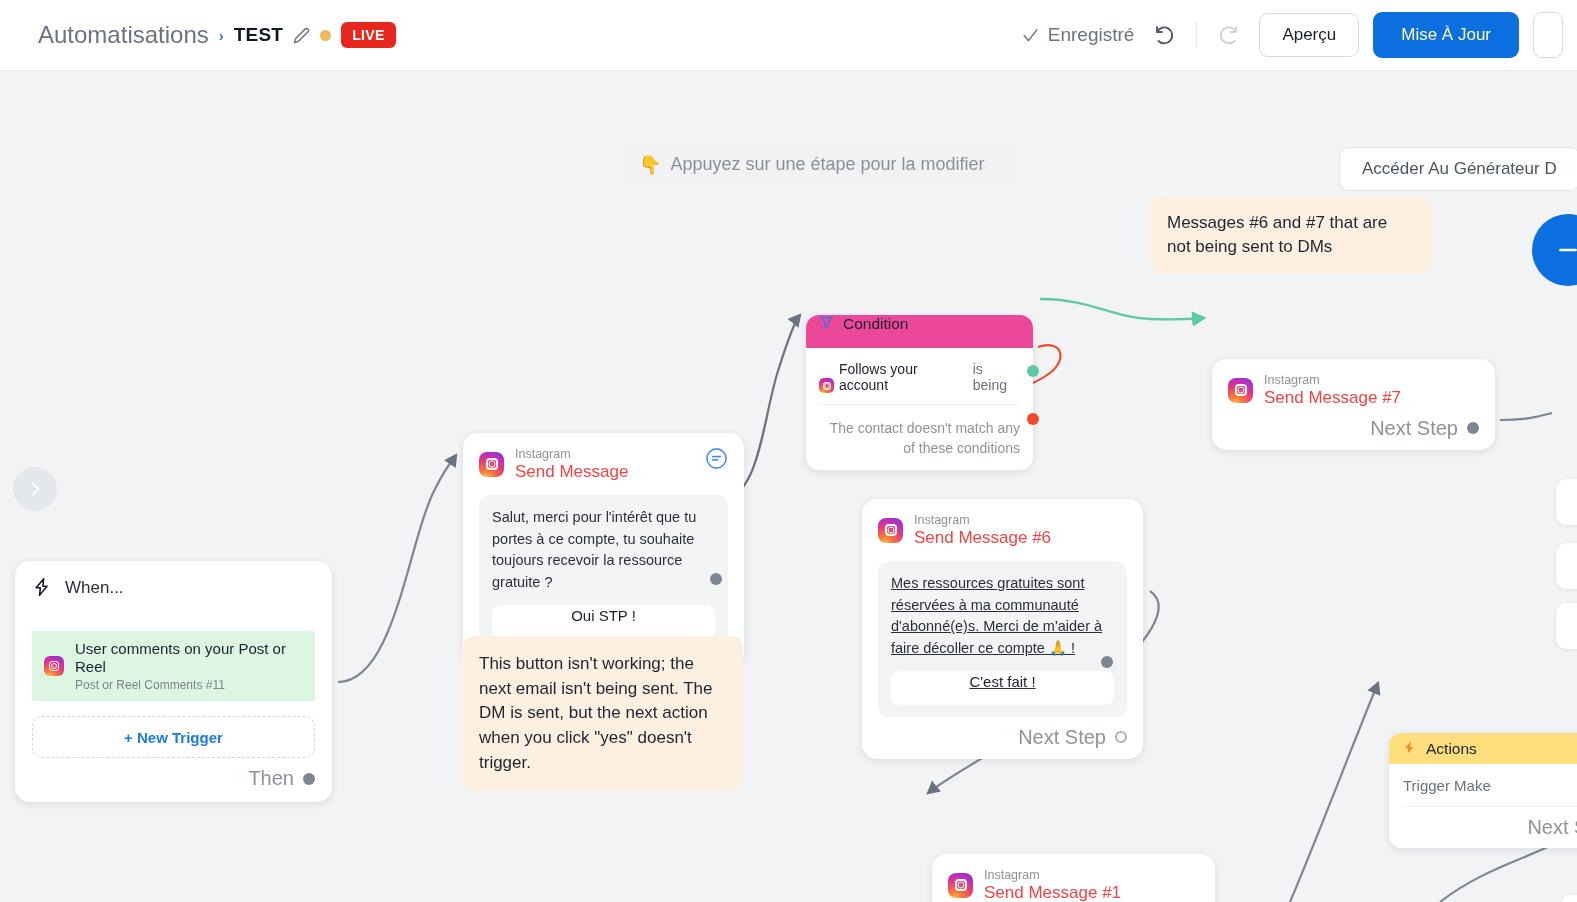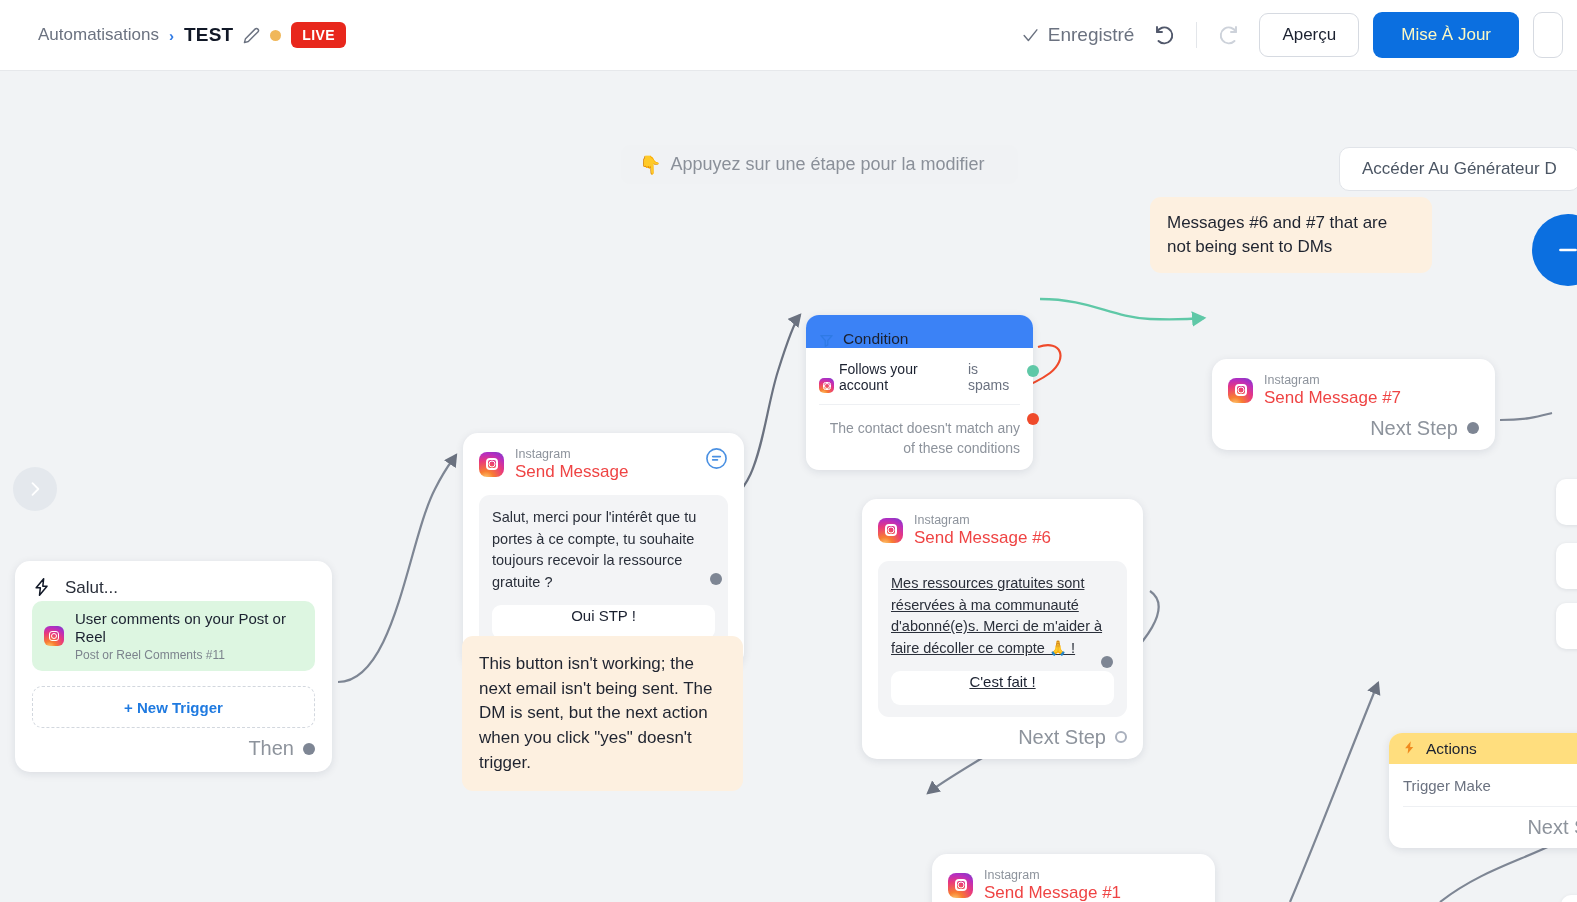--- a/index.html
+++ b/index.html
@@ -14,21 +14,21 @@
   
   .header {
     position: absolute; top: 0; left: 0;
     width: 1577px; height: 71px;
     background: #fff;
     border-bottom: 1px solid #e6e8eb;
     display: flex; align-items: center;
     z-index: 40;
   }
   .breadcrumb { display: flex; align-items: center; gap: 10px; padding-left: 38px; }
-  .crumb-root { font-size: 17px; color: #6b7280; }
+  .crumb-root { font-size: 24px; color: #6b7280; }
   .crumb-sep { color: #2f7ae5; font-size: 15px; font-weight: 700; }
   .crumb-cur { font-size: 19px; color: #111827; font-weight: 700; letter-spacing: .2px; }
   .pencil-icon { display: inline-block; width: 17px; height: 17px; color: #6b7280; }
   .dot-amber { width: 11px; height: 11px; border-radius: 50%; background: #f0b75a; }
   .live-badge {
     background: #e8271c; color: #fff; font-size: 14px; font-weight: 700;
     padding: 5px 11px; border-radius: 6px; letter-spacing: .4px;
   }
   .header-right {
     margin-left: auto; display: flex; align-items: center; gap: 14px; padding-right: 14px;
@@ -146,21 +146,21 @@
   .port { width: 12px; height: 12px; border-radius: 50%; background: #7e8694; flex: none; }
   .port.hollow { background: #fff; border: 2px solid #a9b0bd; }
   .port.green { background: #5fc8a7; }
   .port.red { background: #ef4a2b; }
 
   
   .node-trigger { left: 15px; top: 490px; width: 317px; padding: 16px 17px 12px; }
   .when-row { display: flex; align-items: center; gap: 13px; font-size: 17px; color: #2a2f3a; }
   .bolt-icon { width: 20px; height: 22px; color: #111827; }
   .trigger-chip {
-    margin-top: 2px; background: #ddf6e1; border-radius: 10px;
+    margin-top: 32px; background: #ddf6e1; border-radius: 2px;
     padding: 9px 12px; display: flex; align-items: center; gap: 11px;
   }
   .chip-texts { display: flex; flex-direction: column; line-height: 1.2; }
   .chip-title { font-size: 15px; color: #1b2130; }
   .chip-sub { font-size: 12px; color: #7c838d; margin-top: 2px; }
   .new-trigger {
     margin-top: 15px; border: 1.6px dashed #d2d7de; border-radius: 10px;
     height: 42px; display: flex; align-items: center; justify-content: center;
     color: #1f7ae0; font-size: 15px; font-weight: 700; cursor: pointer; background: none;
     font-family: "Liberation Sans", sans-serif; width: 100%;
@@ -168,22 +168,22 @@
 
   
   .node-sendmsg { left: 463px; top: 362px; width: 281px; padding: 14px 16px 16px; }
   .sm-head { display: flex; align-items: flex-start; }
   .bubble-icon { margin-left: auto; width: 23px; height: 23px; color: #4a90e2; }
   .node-sendmsg .msg-box { margin-top: 13px; }
 
   
   .node-cond { left: 806px; top: 244px; width: 227px; border-radius: 13px; overflow: visible; }
   .cond-head {
-    background: #3b82f6; border-radius: 13px 13px 0 0; height: 33px;
-    display: flex; align-items: flex-end; gap: 9px; padding: 0 13px;
+    background: #ec4899; border-radius: 13px 13px 0 0; height: 33px;
+    display: flex; align-items: flex-start; gap: 9px; padding: 0 13px;
     font-size: 15.5px; color: #1b2130;
   }
   .funnel-icon { width: 15px; height: 15px; color: #2f7ae5; }
   .cond-body { padding: 13px 13px 11px; }
   .cond-rule {
     display: flex; align-items: flex-end; gap: 5px;
     font-size: 14px; color: #6b7280; padding-bottom: 11px;
     border-bottom: 1px solid #eef0f3;
   }
   .cond-rule b { color: #1b2130; font-weight: 400; }
@@ -326,21 +326,21 @@
         </svg>
     </button>
 
     <div class="node node-trigger">
       <div class="when-row">
         <span class="bolt-icon">
           <svg viewBox="0 0 24 24" fill="none" stroke="currentColor" stroke-width="1.8" stroke-linejoin="round">
               <path d="M14 2L5 13h5l-1 9 9-11h-5z"></path>
             </svg>
         </span>
-        <span>Salut...</span>
+        <span>When...</span>
       </div>
       <div class="trigger-chip">
         <span class="ig-icon sm">
             <span class="ig-glyph"></span>
           </span>
         <span class="chip-texts">
           <span class="chip-title">User comments on your Post or Reel</span>
           <span class="chip-sub">Post or Reel Comments #11</span>
         </span>
       </div>
@@ -386,21 +386,21 @@
             </svg>
         </span>
         <span>Condition</span>
       </div>
       <div class="cond-body">
         <div class="cond-rule">
           <span class="ig-icon sm" style="width:15px;height:15px;border-radius:5px;">
               <span class="ig-glyph" style="width:8px;height:8px;border-width:1.4px;border-radius:2.5px;"></span>
             </span>
           <b>Follows your account</b>
-          <span>is spams</span>
+          <span>is being</span>
         </div>
         <div class="cond-else">The contact doesn't match any of these conditions</div>
       </div>
       <span class="port green port-abs" style="left:221px; top:50px;"></span>
       <span class="port red port-abs" style="left:221px; top:98px;"></span>
     </div>
 
     <div class="node node-m7">
       <div class="node-head">
         <span class="ig-icon">

